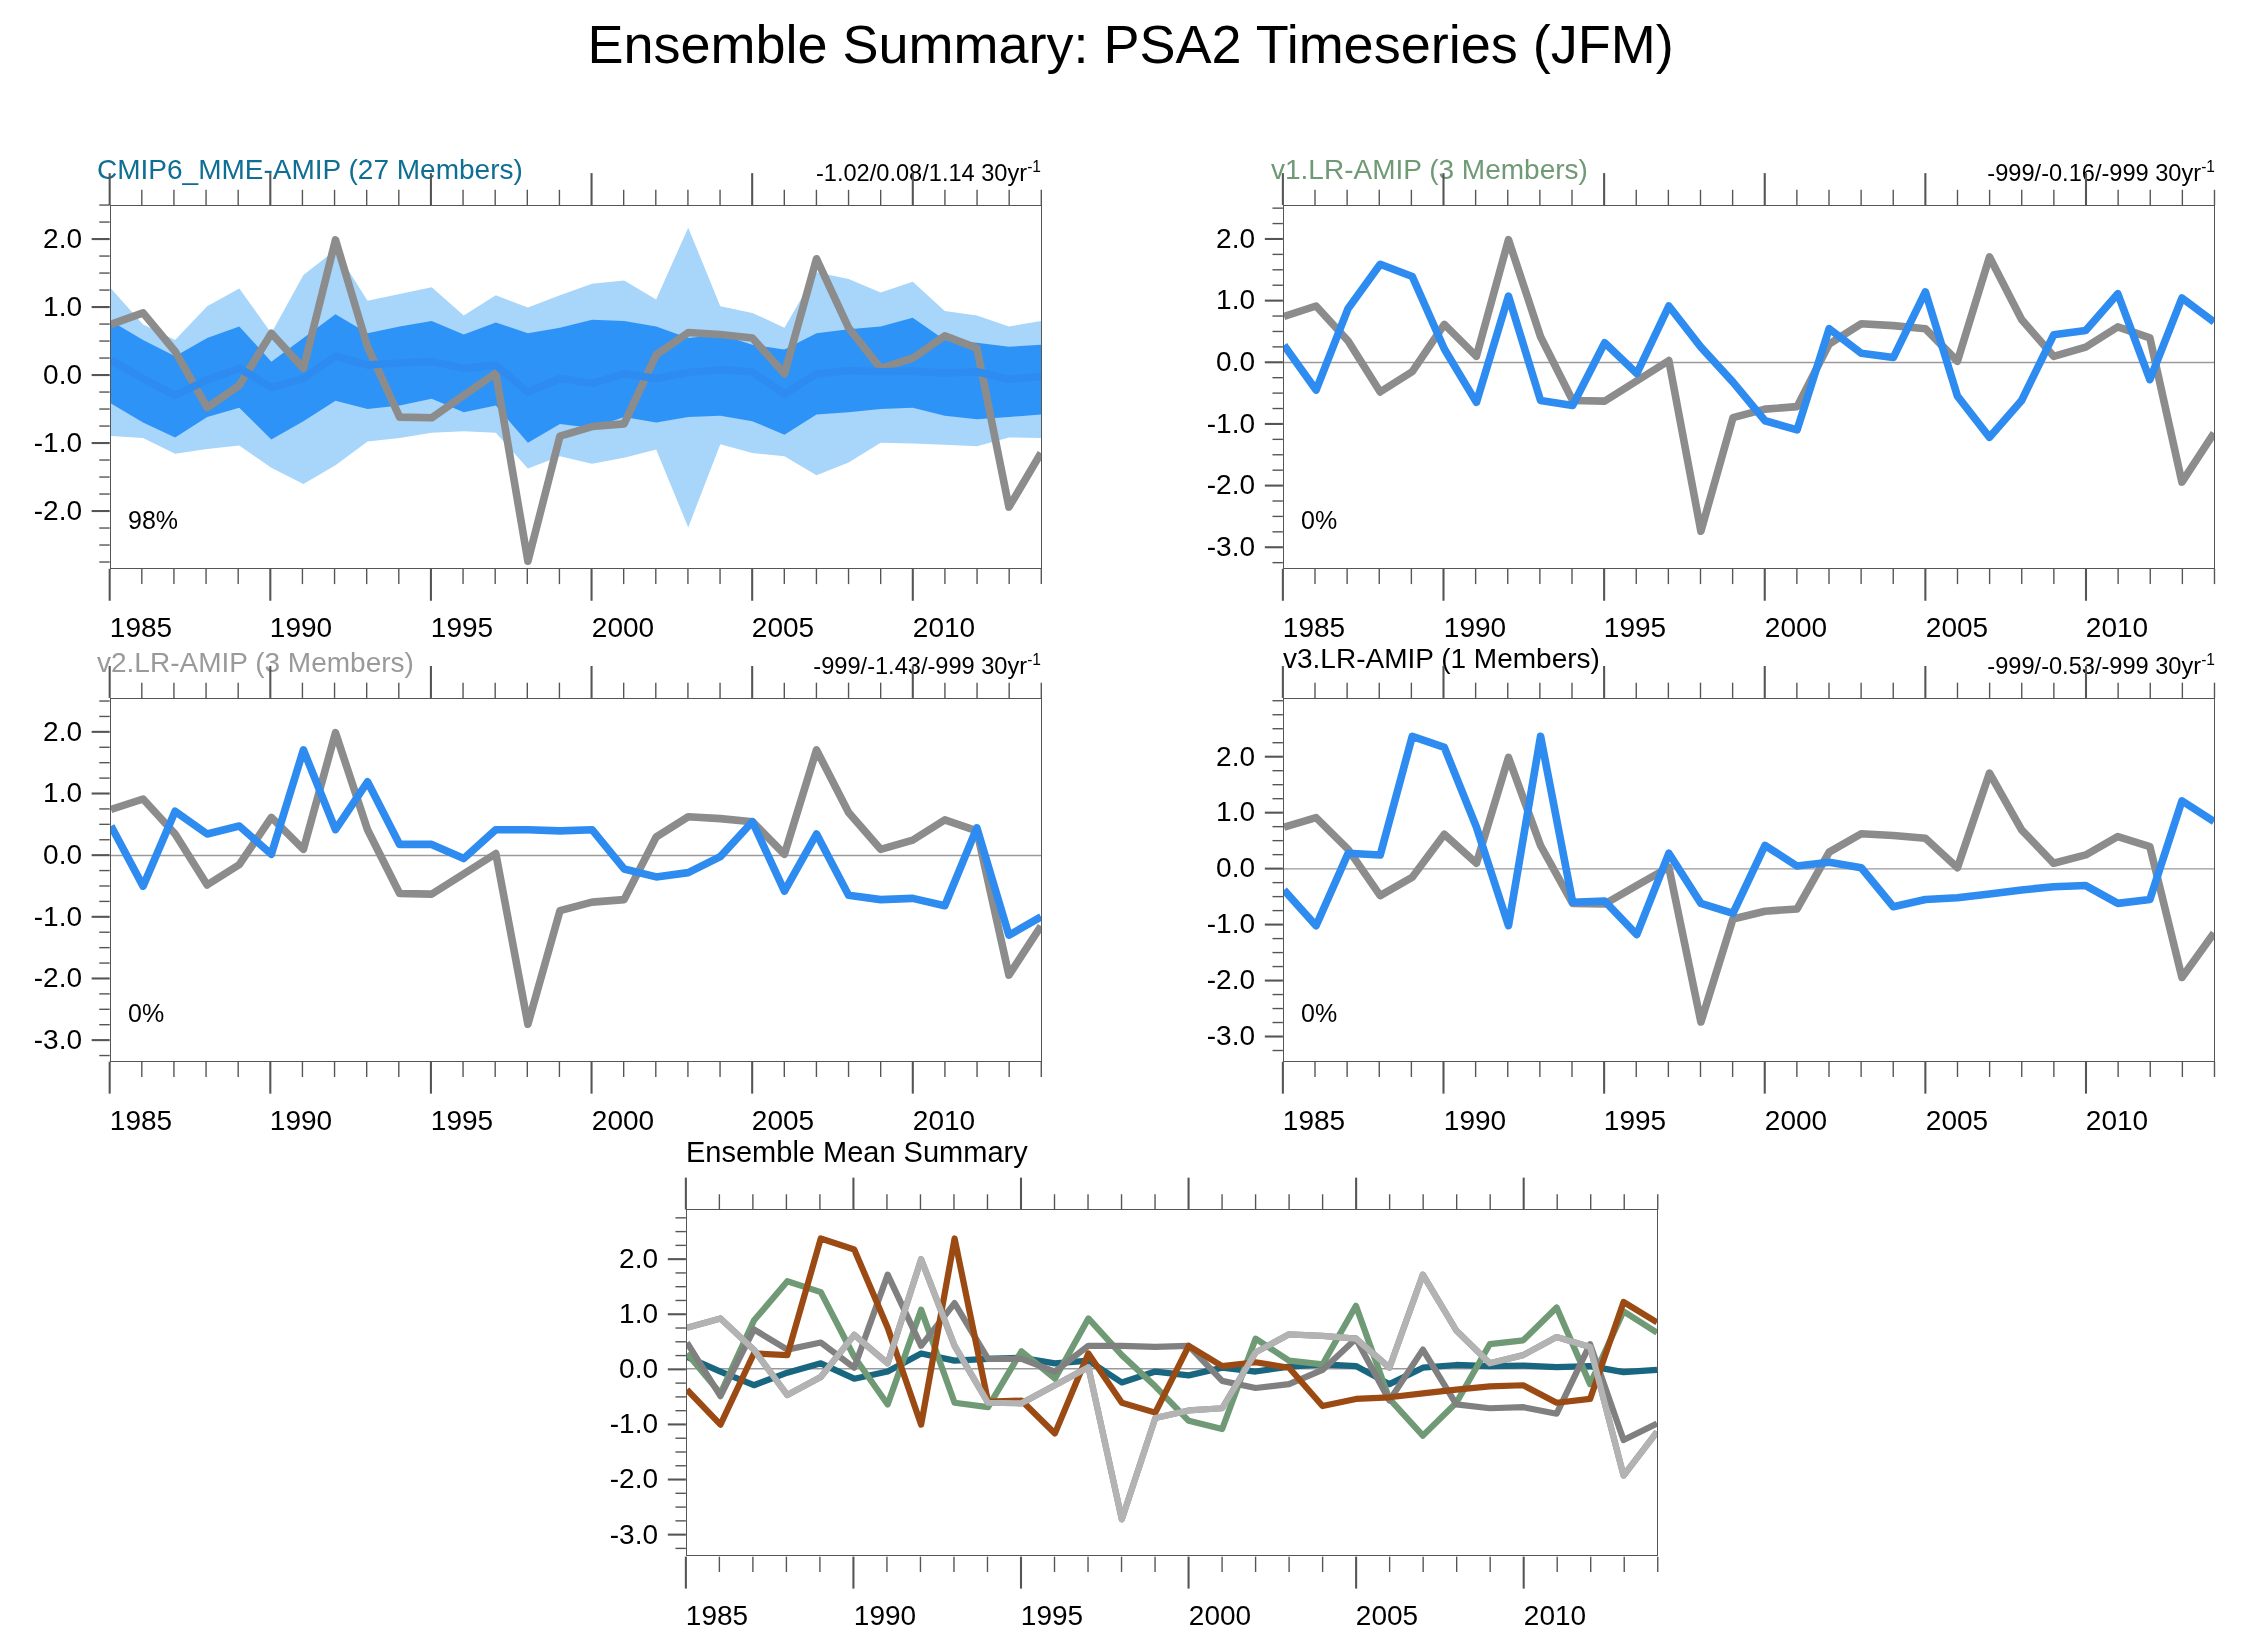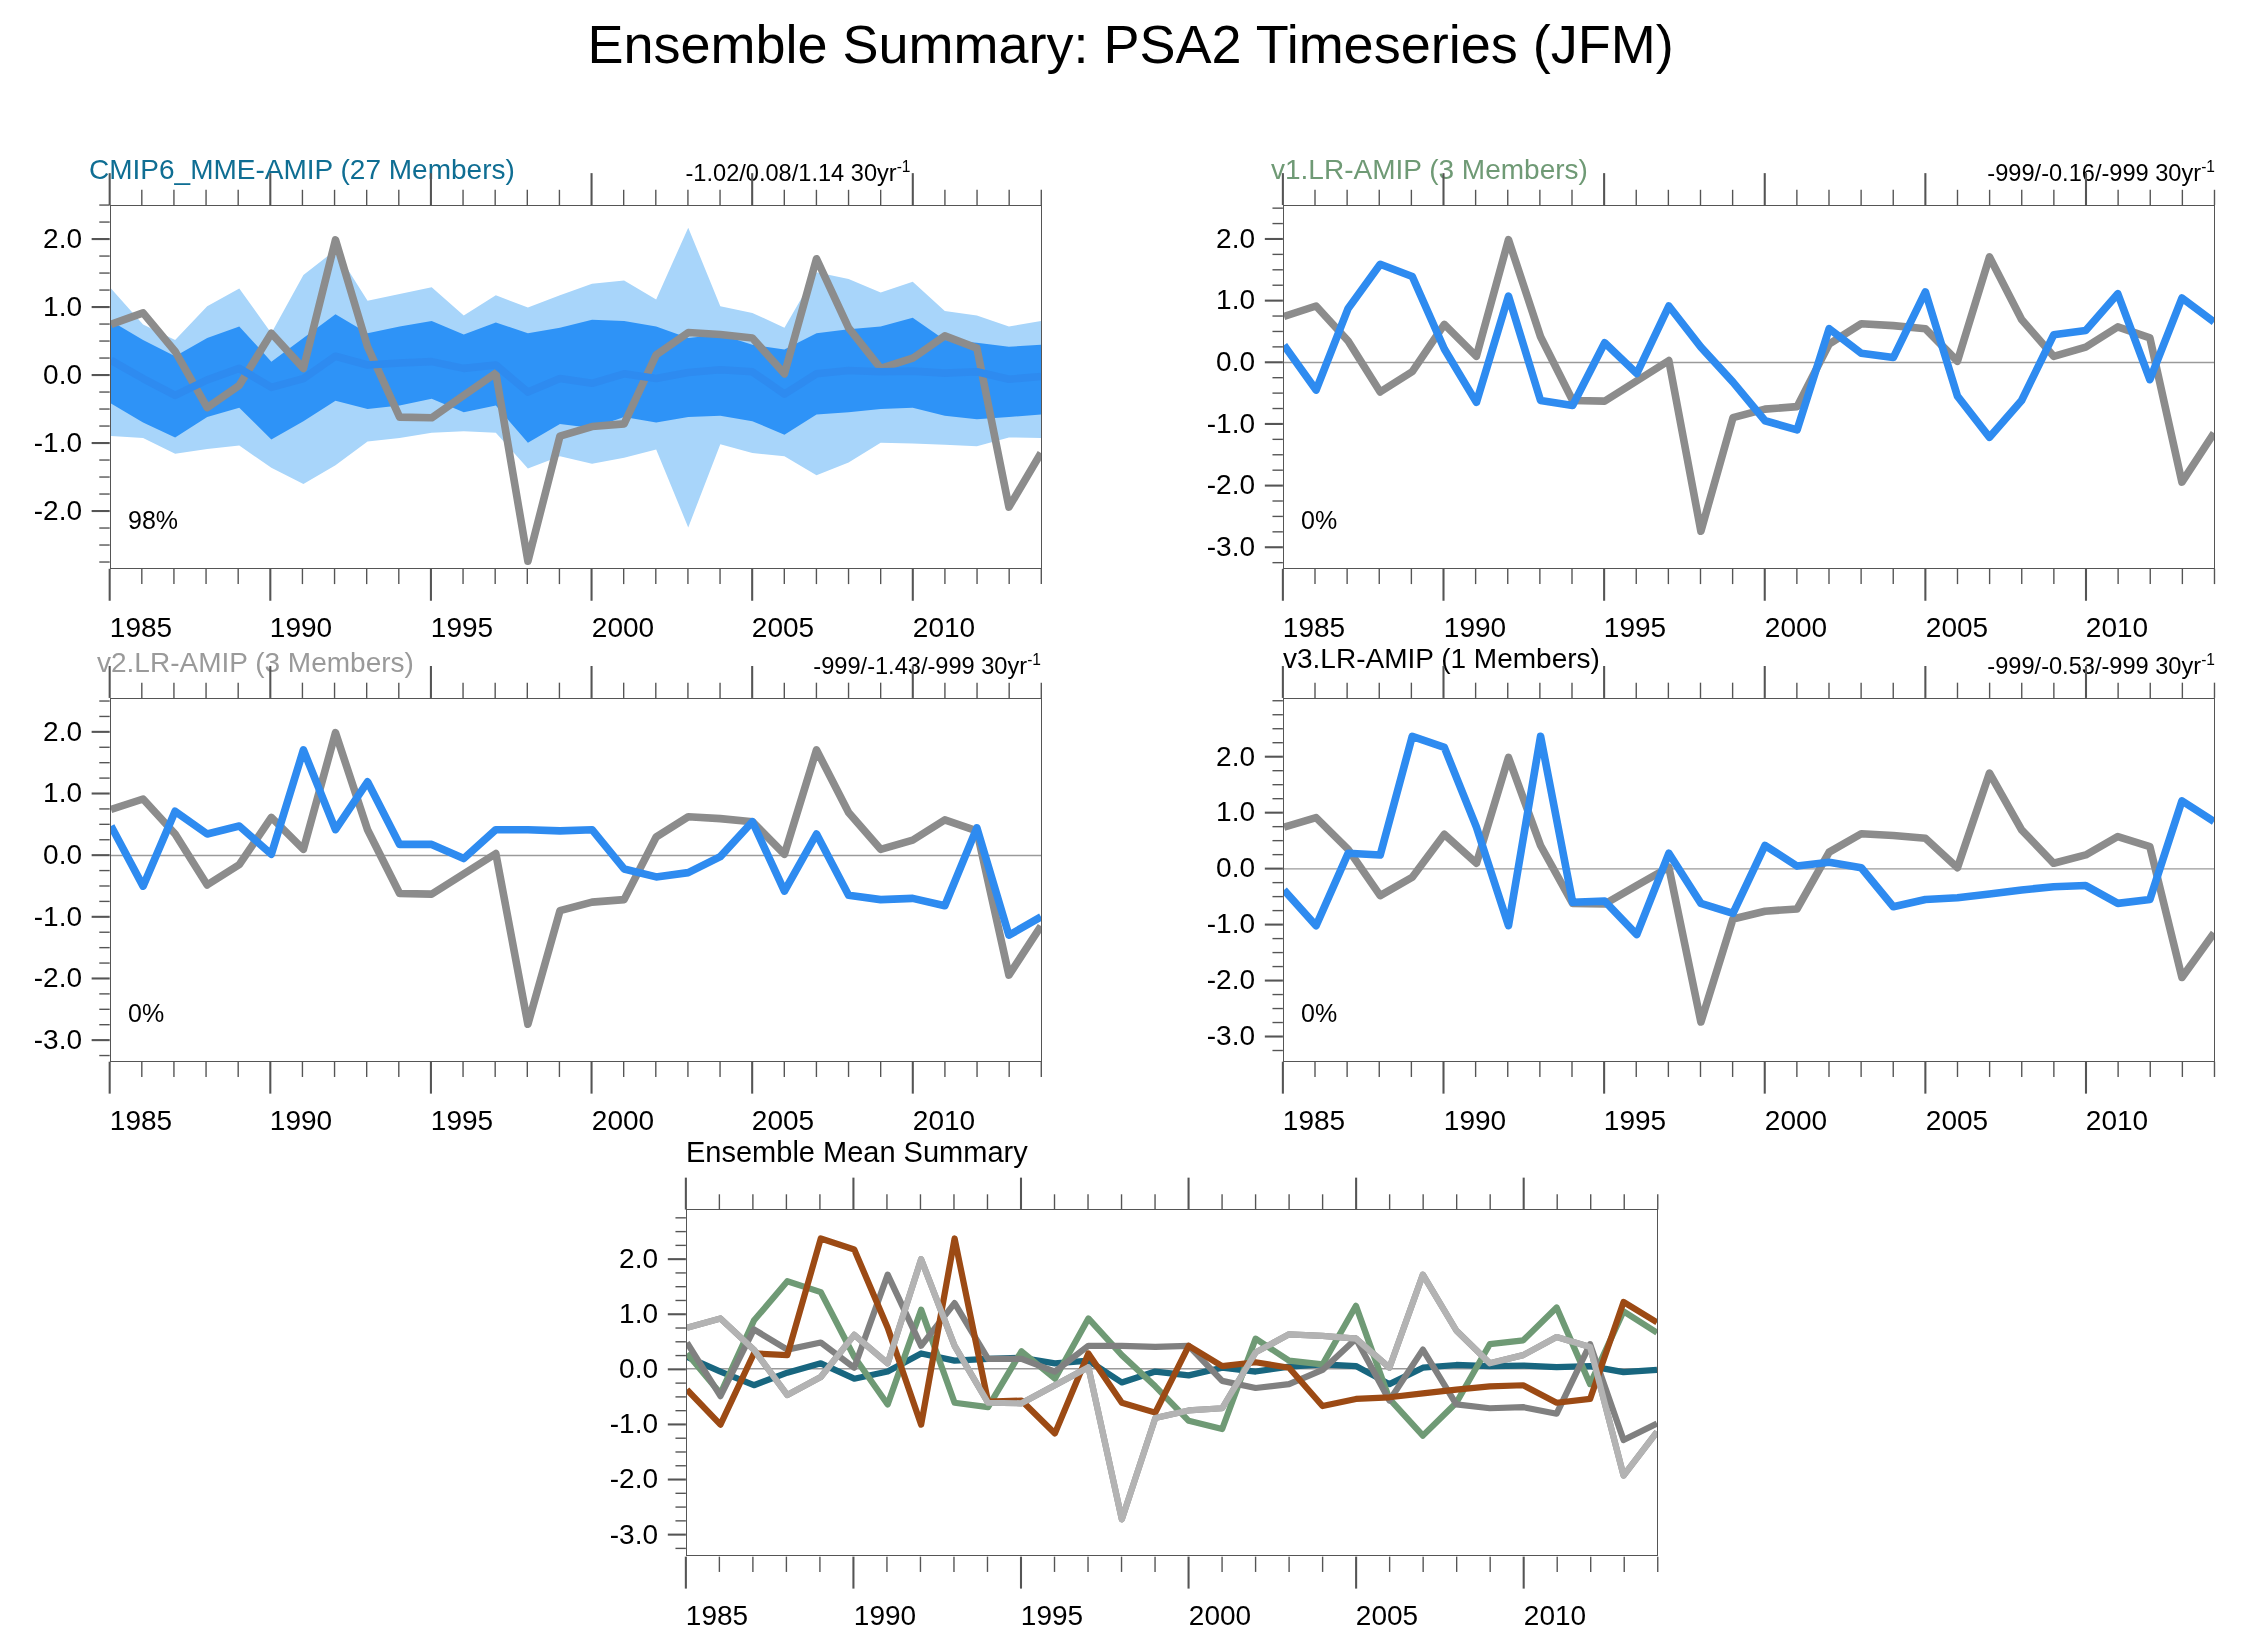--- a/index.html
+++ b/index.html
@@ -37,22 +37,22 @@
 </head>
 <body>
 
 <div id="figure">
 
   <div class="fig-title">Ensemble Summary: PSA2 Timeseries (JFM)</div>
 
 
   <div id="panels-host">
       <div class="panel" style="left: 0px; top: 0px;">
-        <div class="panel-title" style="left: 89px; top: 154px; color: rgb(15, 110, 147);">CMIP6_MME-AMIP (27 Members)</div>
-        <div class="panel-stat" style="left: 555px; top: 158px; width: 486px; text-align: center;"><span>-1.02/0.08/1.14 30yr</span><span class="sub">-1</span></div>
+        <div class="panel-title" style="left: 97px; top: 154px; color: rgb(15, 110, 147);">CMIP6_MME-AMIP (27 Members)</div>
+        <div class="panel-stat" style="left: 555px; top: 158px; width: 486px;"><span>-1.02/0.08/1.14 30yr</span><span class="sub">-1</span></div>
         <div class="plotbox" style="left: 110px; top: 205px; width: 932px; height: 364px;">
           <svg class="plotsvg" viewBox="0 0 1342 524" preserveAspectRatio="none">
             <line x1="0" y1="244.8598130841121" x2="1342" y2="244.8598130841121" stroke="#9a9a9a" stroke-width="2"></line>
             <polygon points="0,119.4915887850467 46.275862068965516,171.40186915887847 92.55172413793103,193.92897196261674 138.82758620689654,144.9570093457944 185.10344827586206,119.4915887850467 231.37931034482762,184.13457943925226 277.6551724137931,99.90280373831774 323.93103448275866,63.663551401869086 370.2068965517241,137.12149532710276 416.48275862068965,127.32710280373834 462.75862068965523,117.5327102803738 509.03448275862064,158.66915887850467 555.3103448275862,129.28598130841112 601.5862068965517,146.91588785046724 647.8620689655173,129.28598130841112 694.1379310344828,112.63551401869154 740.4137931034483,107.73831775700933 786.6896551724137,135.16261682242987 832.9655172413793,31.342056074766333 879.2413793103448,144.9570093457944 925.5172413793105,154.75140186915888 971.7931034482758,176.2990654205608 1018.0689655172413,95.98504672897195 1064.344827586207,105.77943925233643 1110.6206896551723,125.36822429906533 1156.896551724138,109.69719626168217 1203.1724137931035,151.81308411214957 1249.4482758620688,158.66915887850467 1295.7241379310346,174.34018691588778 1342,166.5046728971962 1342,335.9476635514019 1295.7241379310346,334.96822429906535 1249.4482758620688,347.70093457943926 1203.1724137931035,345.7420560747663 1156.896551724138,343.7831775700934 1110.6206896551723,342.803738317757 1064.344827586207,371.207476635514 1018.0689655172413,389.81682242990655 971.7931034482758,362.39252336448595 925.5172413793105,357.4953271028037 879.2413793103448,344.7626168224299 832.9655172413793,465.23364485981307 786.6896551724137,352.5981308411215 740.4137931034483,364.35140186915885 694.1379310344828,373.1663551401869 647.8620689655173,362.39252336448595 601.5862068965517,380.022429906542 555.3103448275862,328.11214953271025 509.03448275862064,326.15327102803735 462.75862068965523,328.11214953271025 416.48275862068965,335.9476635514019 370.2068965517241,340.8448598130841 323.93103448275866,375.1252336448598 277.6551724137931,402.54953271028035 231.37931034482762,379.0429906542056 185.10344827586206,346.7214953271028 138.82758620689654,351.61869158878505 92.55172413793103,358.4747663551402 46.275862068965516,335.9476635514019 0,333.0093457943925" fill="#a8d5fa" stroke="none"></polygon>
             <polygon points="0,166.5046728971962 46.275862068965516,193.92897196261674 92.55172413793103,217.4355140186916 138.82758620689654,190.99065420560743 185.10344827586206,174.34018691588778 231.37931034482762,225.27102803738313 277.6551724137931,190.99065420560743 323.93103448275866,156.71028037383172 370.2068965517241,184.13457943925226 416.48275862068965,174.34018691588778 462.75862068965523,166.5046728971962 509.03448275862064,186.09345794392522 555.3103448275862,168.46355140186915 601.5862068965517,184.13457943925226 647.8620689655173,176.2990654205608 694.1379310344828,164.54579439252336 740.4137931034483,166.5046728971962 786.6896551724137,174.34018691588778 832.9655172413793,190.99065420560743 879.2413793103448,186.09345794392522 925.5172413793105,200.7850467289719 971.7931034482758,207.64112149532707 1018.0689655172413,184.13457943925226 1064.344827586207,178.25794392523358 1110.6206896551723,174.34018691588778 1156.896551724138,161.607476635514 1203.1724137931035,193.92897196261674 1249.4482758620688,197.8467289719626 1295.7241379310346,203.72336448598134 1342,200.7850467289719 1342,301.6672897196262 1295.7241379310346,305.585046728972 1249.4482758620688,308.5233644859813 1203.1724137931035,303.626168224299 1156.896551724138,291.87289719626165 1110.6206896551723,293.83177570093454 1064.344827586207,298.7289719626168 1018.0689655172413,301.6672897196262 971.7931034482758,331.05046728971956 925.5172413793105,311.4616822429906 879.2413793103448,303.626168224299 832.9655172413793,305.585046728972 786.6896551724137,313.4205607476635 740.4137931034483,305.585046728972 694.1379310344828,321.2560747663551 647.8620689655173,315.37943925233645 601.5862068965517,342.803738317757 555.3103448275862,288.93457943925233 509.03448275862064,298.7289719626168 462.75862068965523,279.14018691588785 416.48275862068965,288.93457943925233 370.2068965517241,293.83177570093454 323.93103448275866,282.07850467289717 277.6551724137931,311.4616822429906 231.37931034482762,337.9065420560747 185.10344827586206,291.87289719626165 138.82758620689654,305.585046728972 92.55172413793103,334.96822429906535 46.275862068965516,313.4205607476635 0,285.99626168224296" fill="#2e93f7" stroke="none"></polygon>
             <polyline points="0,171.40186915887847 46.275862068965516,154.75140186915888 92.55172413793103,210.57943925233644 138.82758620689654,291.87289719626165 185.10344827586206,259.55140186915884 231.37931034482762,184.13457943925226 277.6551724137931,235.0654205607476 323.93103448275866,48.97196261682245 370.2068965517241,203.72336448598134 416.48275862068965,305.585046728972 462.75862068965523,306.5644859813084 509.03448275862064,274.2429906542055 555.3103448275862,241.92149532710278 601.5862068965517,514.2056074766355 647.8620689655173,333.0093457943925 694.1379310344828,319.29719626168225 740.4137931034483,315.37943925233645 786.6896551724137,215.47663551401865 832.9655172413793,183.1551401869159 879.2413793103448,186.09345794392522 925.5172413793105,190.99065420560743 971.7931034482758,242.9009345794392 1018.0689655172413,76.39626168224294 1064.344827586207,176.2990654205608 1110.6206896551723,235.0654205607476 1156.896551724138,220.37383177570092 1203.1724137931035,188.0523364485981 1249.4482758620688,205.68224299065417 1295.7241379310346,435.85046728971963 1342,357.4953271028037" fill="none" stroke="#8c8c8c" stroke-width="11" stroke-linejoin="round" stroke-linecap="butt"></polyline>
             <polyline points="0,223.31214953271024 46.275862068965516,249.75700934579436 92.55172413793103,274.2429906542055 138.82758620689654,251.7158878504672 185.10344827586206,235.0654205607476 231.37931034482762,262.4897196261682 277.6551724137931,249.75700934579436 323.93103448275866,217.4355140186916 370.2068965517241,230.1682242990654 416.48275862068965,227.22990654205603 462.75862068965523,225.27102803738313 509.03448275862064,235.0654205607476 555.3103448275862,230.1682242990654 601.5862068965517,269.3457943925233 647.8620689655173,249.75700934579436 694.1379310344828,256.6130841121495 740.4137931034483,242.9009345794392 786.6896551724137,249.75700934579436 832.9655172413793,240.94205607476636 879.2413793103448,237.02429906542056 925.5172413793105,239.96261682242988 971.7931034482758,272.2841121495327 1018.0689655172413,242.9009345794392 1064.344827586207,238.00373831775704 1110.6206896551723,239.96261682242988 1156.896551724138,238.9831775700934 1203.1724137931035,241.92149532710278 1249.4482758620688,239.96261682242988 1295.7241379310346,250.73644859813083 1342,246.81869158878504" fill="none" stroke="#2e8bf0" stroke-width="11" stroke-linejoin="round" stroke-linecap="butt"></polyline>
           </svg>
         </div>
         <div class="panel-pct" style="left: 128px; top: 506px;">98%</div>

